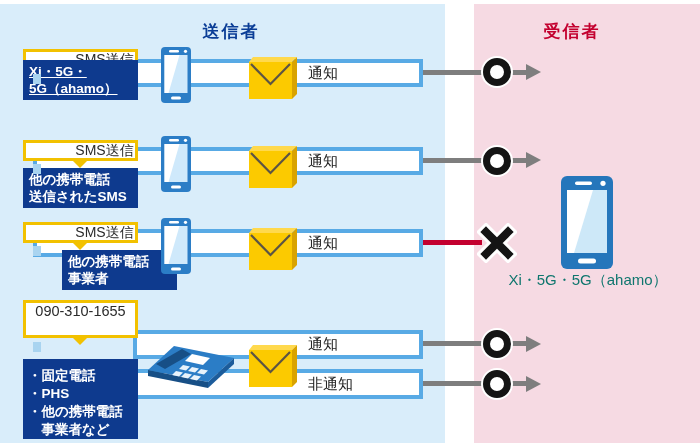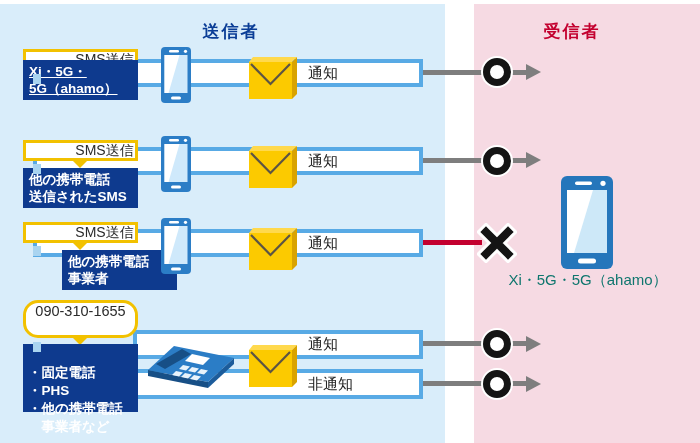--- a/index.html
+++ b/index.html
@@ -146,26 +146,26 @@
     <svg width="40" height="40" viewBox="0 0 40 40">
       <path d="M9 9 L31 31 M31 9 L9 31" stroke="#ffffff" stroke-width="14" stroke-linecap="square"></path>
       <path d="M9 9 L31 31 M31 9 L9 31" stroke="#141414" stroke-width="8" stroke-linecap="square"></path>
     </svg>
   </div>
 
   <div class="bar" style="left:133px;top:330px;width:290px;height:29px;"></div>
   <div class="bar-label" style="left:308px;top:336px;">通知</div>
   <div class="bar" style="left:133px;top:369px;width:290px;height:30px;"></div>
   <div class="bar-label" style="left:308px;top:376px;">非通知</div>
-  <div class="callout two" style="left:23px;top:300px;border-radius:15px;">
+  <div class="callout two" style="left:23px;top:300px;">
     <div>090-310-1655</div>
   </div>
   <div class="pointer" style="left:73px;top:338px;"></div>
   <div class="stub" style="left:33px;top:342px;"></div>
-  <div class="provider" style="left:23px;top:344px;height:68px;padding:20px 5px;line-height:18px;">
+  <div class="provider" style="left:23px;top:359px;height:80px;padding:8px 5px;line-height:18px;">
     <div>・固定電話</div>
     <div>・PHS</div>
     <div>・他の携帯電話</div>
     <div>　事業者など</div>
   </div>
   <div class="icon" style="left:146px;top:344px;">
     <svg width="92" height="44" viewBox="0 0 92 44">
       <polygon points="28,2 88,14 62,38 2,26" fill="#2b7dc6"></polygon>
       <polygon points="2,26 62,38 62,44 2,32" fill="#174f86"></polygon>
       <polygon points="62,38 88,14 88,20 62,44" fill="#1c5c9b"></polygon>

